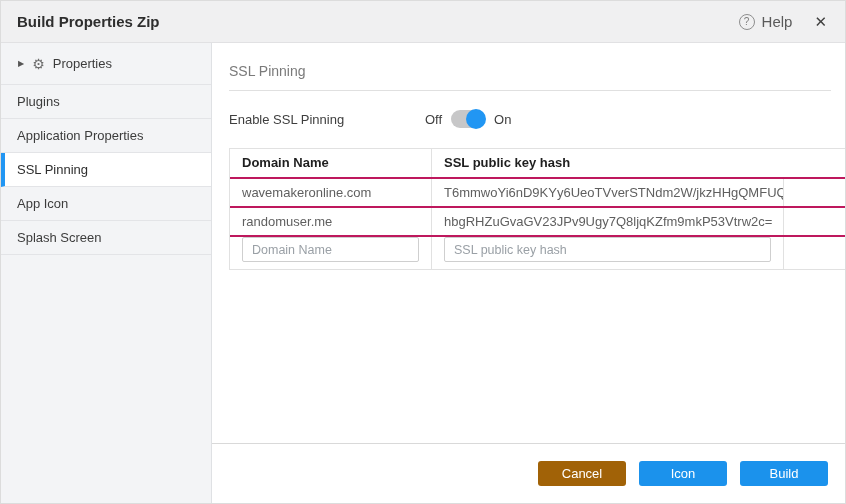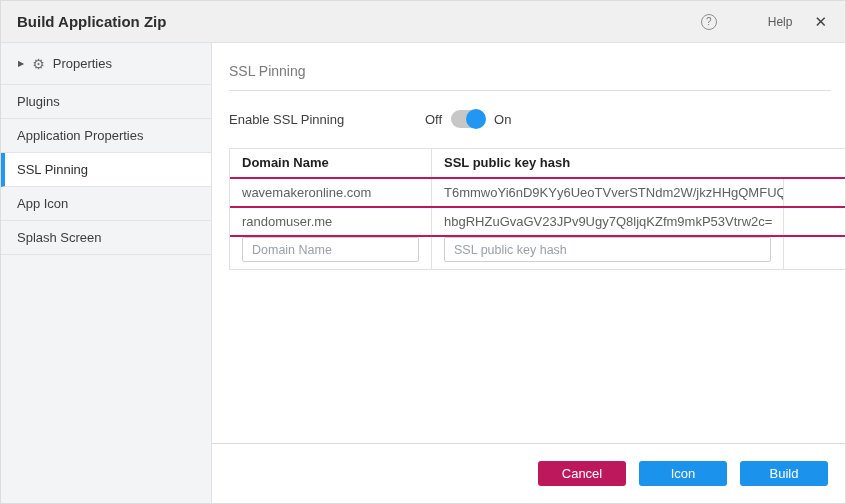--- a/index.html
+++ b/index.html
@@ -15,21 +15,21 @@
     background:#f0f0f1; border-bottom:1px solid #e1e1e3;
     display:flex; align-items:center; padding:0 16px;
   }
   .header .title { font-size:15px; font-weight:bold; color:#2e2e2e; }
   .header .spacer { flex:1; }
   .help-group { display:flex; align-items:center; gap:7px; margin-right:20px; cursor:pointer; }
   .help-circle {
     width:16px; height:16px; border:1px solid #8e8e8e; border-radius:50%;
     color:#7d7d7d; font-size:10px; display:flex; align-items:center; justify-content:center;
   }
-  .help-label { font-size:12px; color:#5a5a5a;margin-left:44px; }
+  .help-label { font-size:15px; color:#5a5a5a; }
   .close-btn { font-size:15px; color:#3f3f3f; cursor:pointer; line-height:1; padding:2px; }
   
   .sidebar {
     position:absolute; top:42px; left:0; bottom:0; width:211px;
     background:#f3f4f6; border-right:1px solid #dfe1e4;
   }
   .side-group {
     height:42px; display:flex; align-items:center; gap:8px; padding-left:17px;
     border-bottom:1px solid #e3e4e7; font-size:13px; color:#3c3c3c; cursor:pointer;
   }
@@ -82,30 +82,30 @@
   
   .footer {
     height:60px; border-top:1px solid #d9d9d9; display:flex; align-items:center;
     justify-content:flex-end; gap:13px; padding-right:17px; background:#fff;
   }
   .btn {
     width:88px; height:25px; border:none; border-radius:3px; color:#fff;
     font-size:13px; font-family:"Liberation Sans", sans-serif; cursor:pointer;
     display:flex; align-items:center; justify-content:center;
   }
-  .btn.gray { background:#be185d; }
+  .btn.gray { background:#a16207; }
   .btn.blue { background:#1b92ec; }
 </style>
 </head>
 <body>
 
 <div class="app">
 
   <div class="header">
-    <div class="title">Build Application Zip</div>
+    <div class="title">Build Properties Zip</div>
     <div class="spacer"></div>
     <div class="help-group">
       <span class="help-circle">?</span>
       <span class="help-label">Help</span>
     </div>
     <span class="close-btn">✕</span>
   </div>
 
   <div class="sidebar">
     <div class="side-group">

